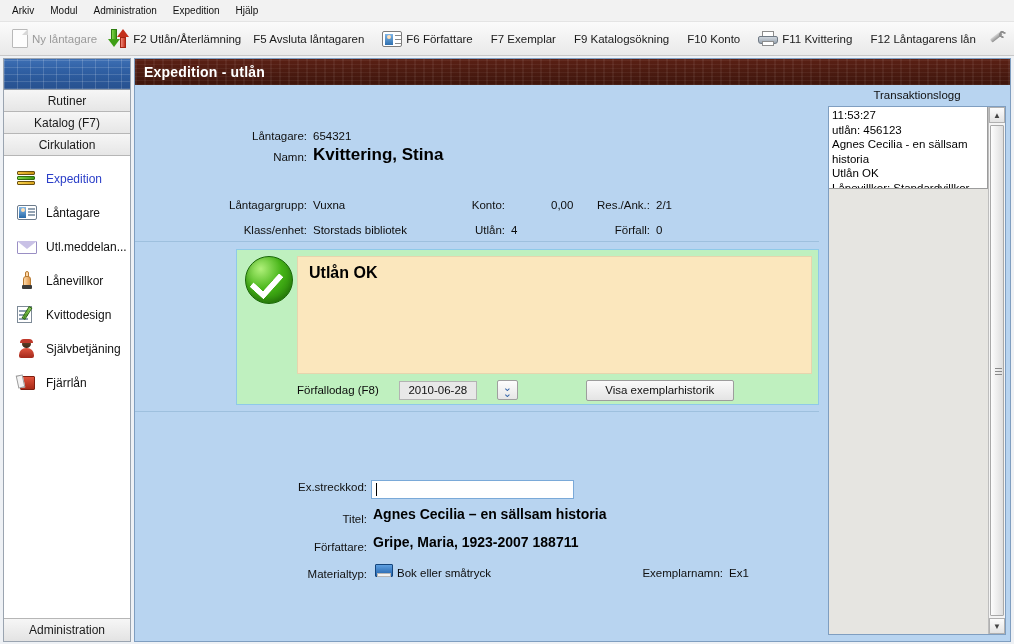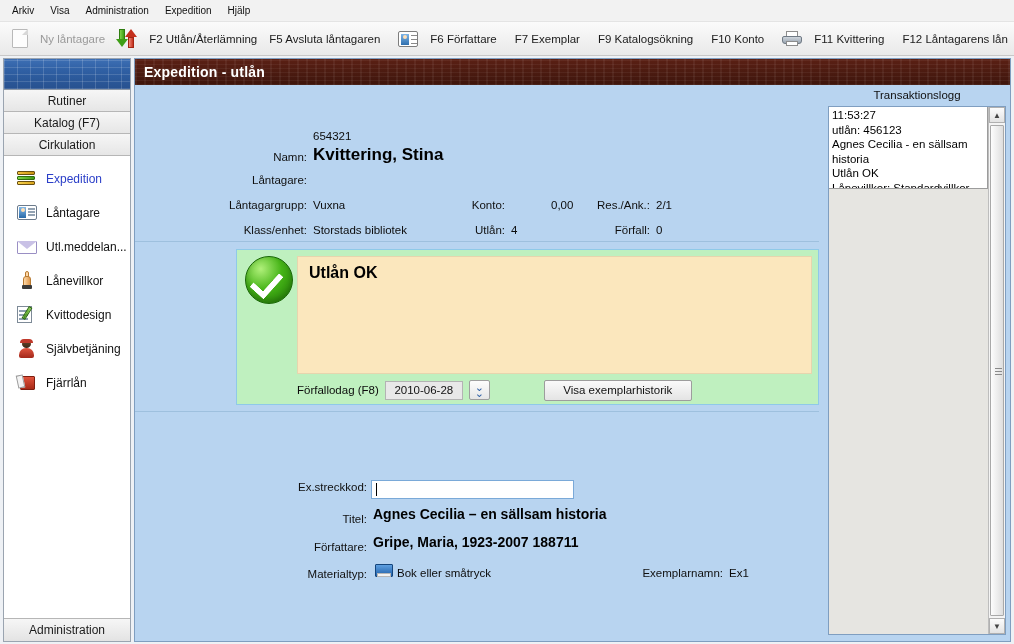--- a/index.html
+++ b/index.html
@@ -35,21 +35,21 @@
   
   .toolbar {
     position: absolute; left: 0; top: 22px;
     width: 1014px; height: 34px;
     background: linear-gradient(to bottom, #fbfbfb 0%, #f1f1f1 55%, #e9e9e9 100%);
     display: flex; align-items: center;
     border-bottom: 1px solid #c8c8c8;
     padding-left: 6px;
   }
   .tb-btn {
-    display: flex; align-items: center; gap: 12px;
+    display: flex; align-items: center; gap: 4px;
     height: 28px; padding: 0 5px;
     font-size: 11.5px; color: #1b1b1b;
     white-space: nowrap; cursor: default;
     border: 1px solid transparent;
     border-radius: 2px;
   }
   .tb-btn.disabled { color: #9a9a9a; }
   .tb-sep {
     width: 1px; height: 22px; background: #cccccc; margin: 0 3px;
   }
@@ -260,21 +260,21 @@
     background: #fbe7bd;
     border: 1px solid #e6d5ae;
   }
   .msg-title {
     font-size: 16px; font-weight: bold; color: #000;
     padding: 7px 0 0 11px;
   }
   .due-row {
     position: absolute; left: 60px; top: 130px;
     width: 515px; height: 20px;
-    display: flex; align-items: center; gap: 6px;
+    display: flex; align-items: center; gap: 20px;
   }
   .due-lbl { font-size: 11.5px; color: #0c0c0c; }
   .date-input {
     width: 78px; height: 19px;
     background: #e8e8e8; border: 1px solid #b3b3b3;
     font-size: 11.5px; color: #111;
     display:flex; align-items:center; justify-content:center;
   }
   .spin-btn {
     width: 21px; height: 20px;
@@ -365,21 +365,21 @@
     background: repeating-linear-gradient(0deg,#8a8a8a 0 1px, transparent 1px 3px);
   }
 </style>
 </head>
 <body>
 
 <div id="app">
 
   <div class="menubar">
     <div class="menu-item">Arkiv</div>
-    <div class="menu-item">Visa</div>
+    <div class="menu-item">Modul</div>
     <div class="menu-item">Administration</div>
     <div class="menu-item">Expedition</div>
     <div class="menu-item">Hjälp</div>
   </div>
 
   <div class="toolbar">
 
     <div class="tb-btn disabled">
       <span class="ico ico-doc"></span>
       <span>Ny låntagare</span>
@@ -541,21 +541,21 @@
       <div class="sb-footer">Administration</div>
     </div>
 
     <div class="mainpanel">
 
       <div class="panel-title">Expedition - utlån</div>
 
       <div class="content">
 
         <div class="borrower">
-          <div class="fld fld-lbl" style="left:100px; top:45px; width:72px;margin-top:44px;">Låntagare:</div>
+          <div class="fld fld-lbl" style="left:100px; top:45px; width:72px;">Låntagare:</div>
           <div class="fld" style="left:178px; top:45px;">654321</div>
 
           <div class="fld fld-lbl" style="left:100px; top:66px; width:72px;">Namn:</div>
           <div class="fld big-name" style="left:178px; top:60px;">Kvittering, Stina</div>
 
           <div class="fld fld-lbl" style="left:80px; top:114px; width:92px;">Låntagargrupp:</div>
           <div class="fld" style="left:178px; top:114px;">Vuxna</div>
 
           <div class="fld fld-lbl" style="left:80px; top:139px; width:92px;">Klass/enhet:</div>
           <div class="fld" style="left:178px; top:139px;">Storstads bibliotek</div>

